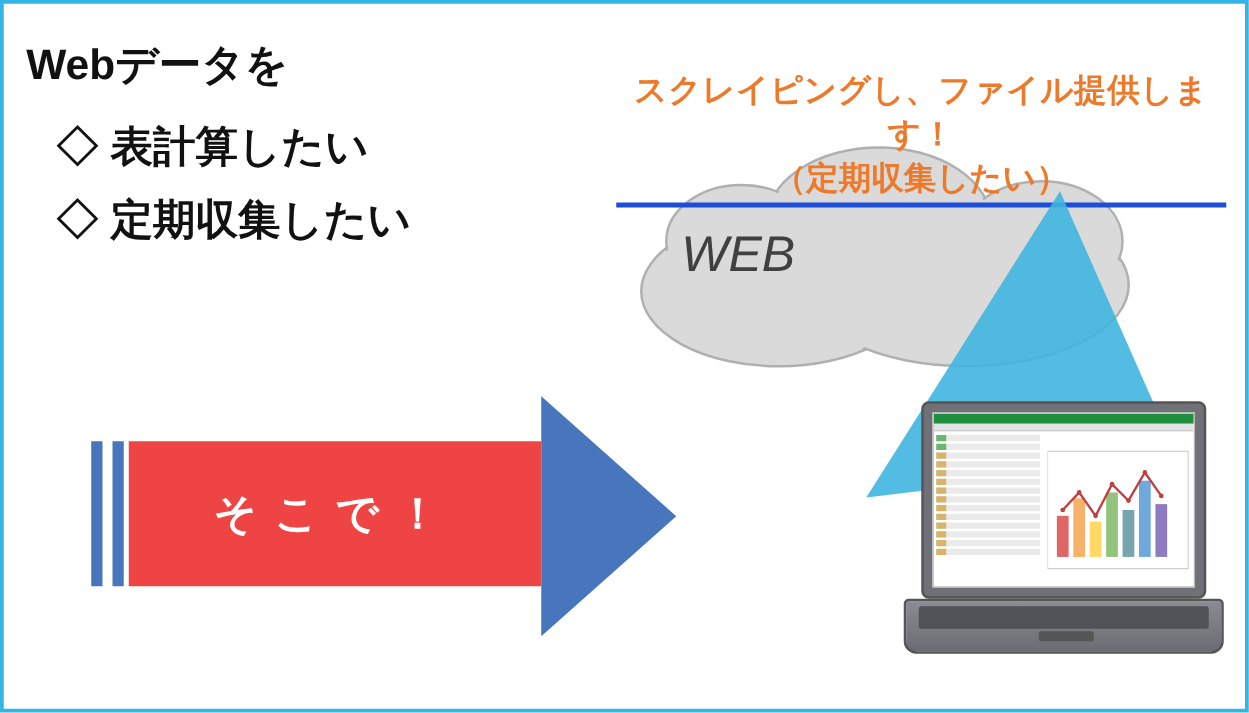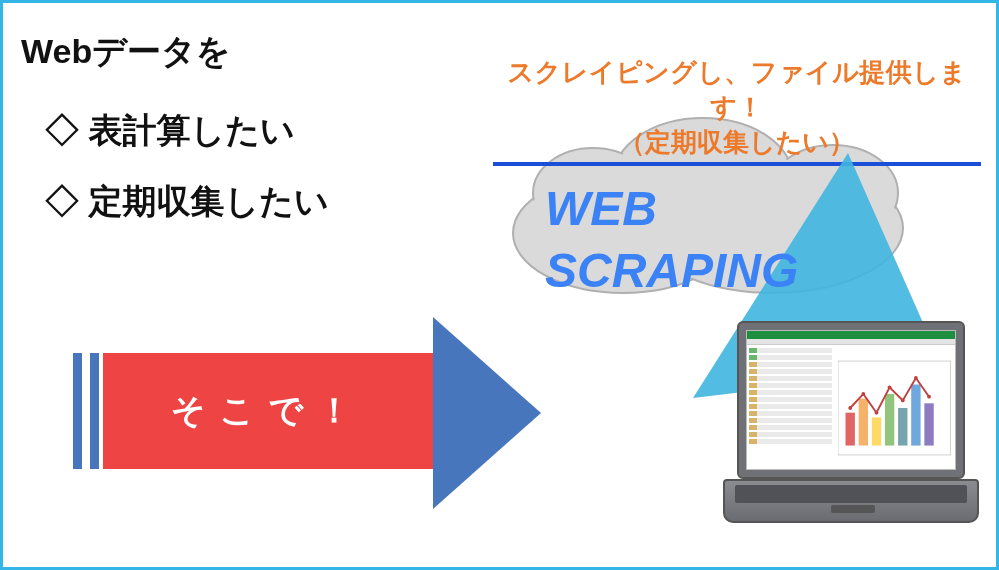--- a/index.html
+++ b/index.html
@@ -2,29 +2,29 @@
 <html><head>
   <meta charset="utf-8">
   <style>
     * { margin: 0; padding: 0; box-sizing: border-box; }
     body { width: 999px; height: 570px; background: #fff; border: 3px solid #33b5e5; font-family: "Meiryo", "MS PGothic", sans-serif; position: relative; overflow: hidden; }
     .container { position: relative; width: 100%; height: 100%; padding-left: 17px; }
 
     
     .left-title { position: absolute; top: 26px; left: 18px; font-size: 34px; font-weight: bold; color: #111; }
     .left-list { position: absolute; top: 80px; left: 42px; }
-    .left-list .item { font-size: 34px; font-weight: bold; color: #111; margin: 25px 0; }
+    .left-list .item { font-size: 34px; font-weight: bold; color: #111; margin: 12px 0; }
 
     
     .orange-block { position: absolute; top: 52px; left: 490px; width: 488px; text-align: center; font-weight: bold; color: #ec7a2a; border-bottom: 4px solid #1d4ed8; padding-bottom: 2px; }
     .orange-line1 { font-size: 26px; letter-spacing: 0.5px; }
     .orange-line2 { font-size: 26px; }
 
     
-    .ws-block { position: absolute; top: 175px; left: 542px; font-family: Arial, sans-serif; font-weight: 700; font-style: italic; color: #3b82f6; font-size: 48px; line-height: 1.3; }
+    .ws-block { position: absolute; top: 175px; left: 542px; font-family: Arial, sans-serif; font-weight: 400; font-style: italic; color: #404040; font-size: 40px; line-height: 1.3; }
 
     
     .arrow-stripes { position: absolute; top: 350px; left: 70px; height: 116px; display: flex; }
     .arrow-stripes div { width: 9px; height: 100%; background: #4876bd; margin-right: 8px; }
     .arrow-body { position: absolute; top: 350px; left: 100px; width: 330px; height: 116px; background: #ef4444; display: flex; align-items: center; justify-content: center; }
     .arrow-head { position: absolute; top: 314px; left: 430px; width: 0; height: 0; border-top: 96px solid transparent; border-bottom: 96px solid transparent; border-left: 108px solid #4876bd; }
     .arrow-text { color: #fff; font-size: 34px; font-weight: bold; letter-spacing: 14px; }
 
     
     .cloud { position: absolute; top: 90px; left: 470px; width: 460px; height: 210px; z-index: -1;}
@@ -87,21 +87,20 @@
   </div>
 
   <div class="beam">
     <svg viewBox="0 0 300 280">
       <polygon points="165,0 10,245 260,215" fill="#40b5e0" opacity="0.9"></polygon>
     </svg>
   </div>
 
   <div class="ws-block">
     <div>WEB</div>
-    <div>SCRAPING</div>
   </div>
 
   <div class="arrow-stripes">
       <div></div>
       <div></div>
     </div>
   <div class="arrow-body">
     <span class="arrow-text">そこで！</span>
   </div>
   <div class="arrow-head"></div>

